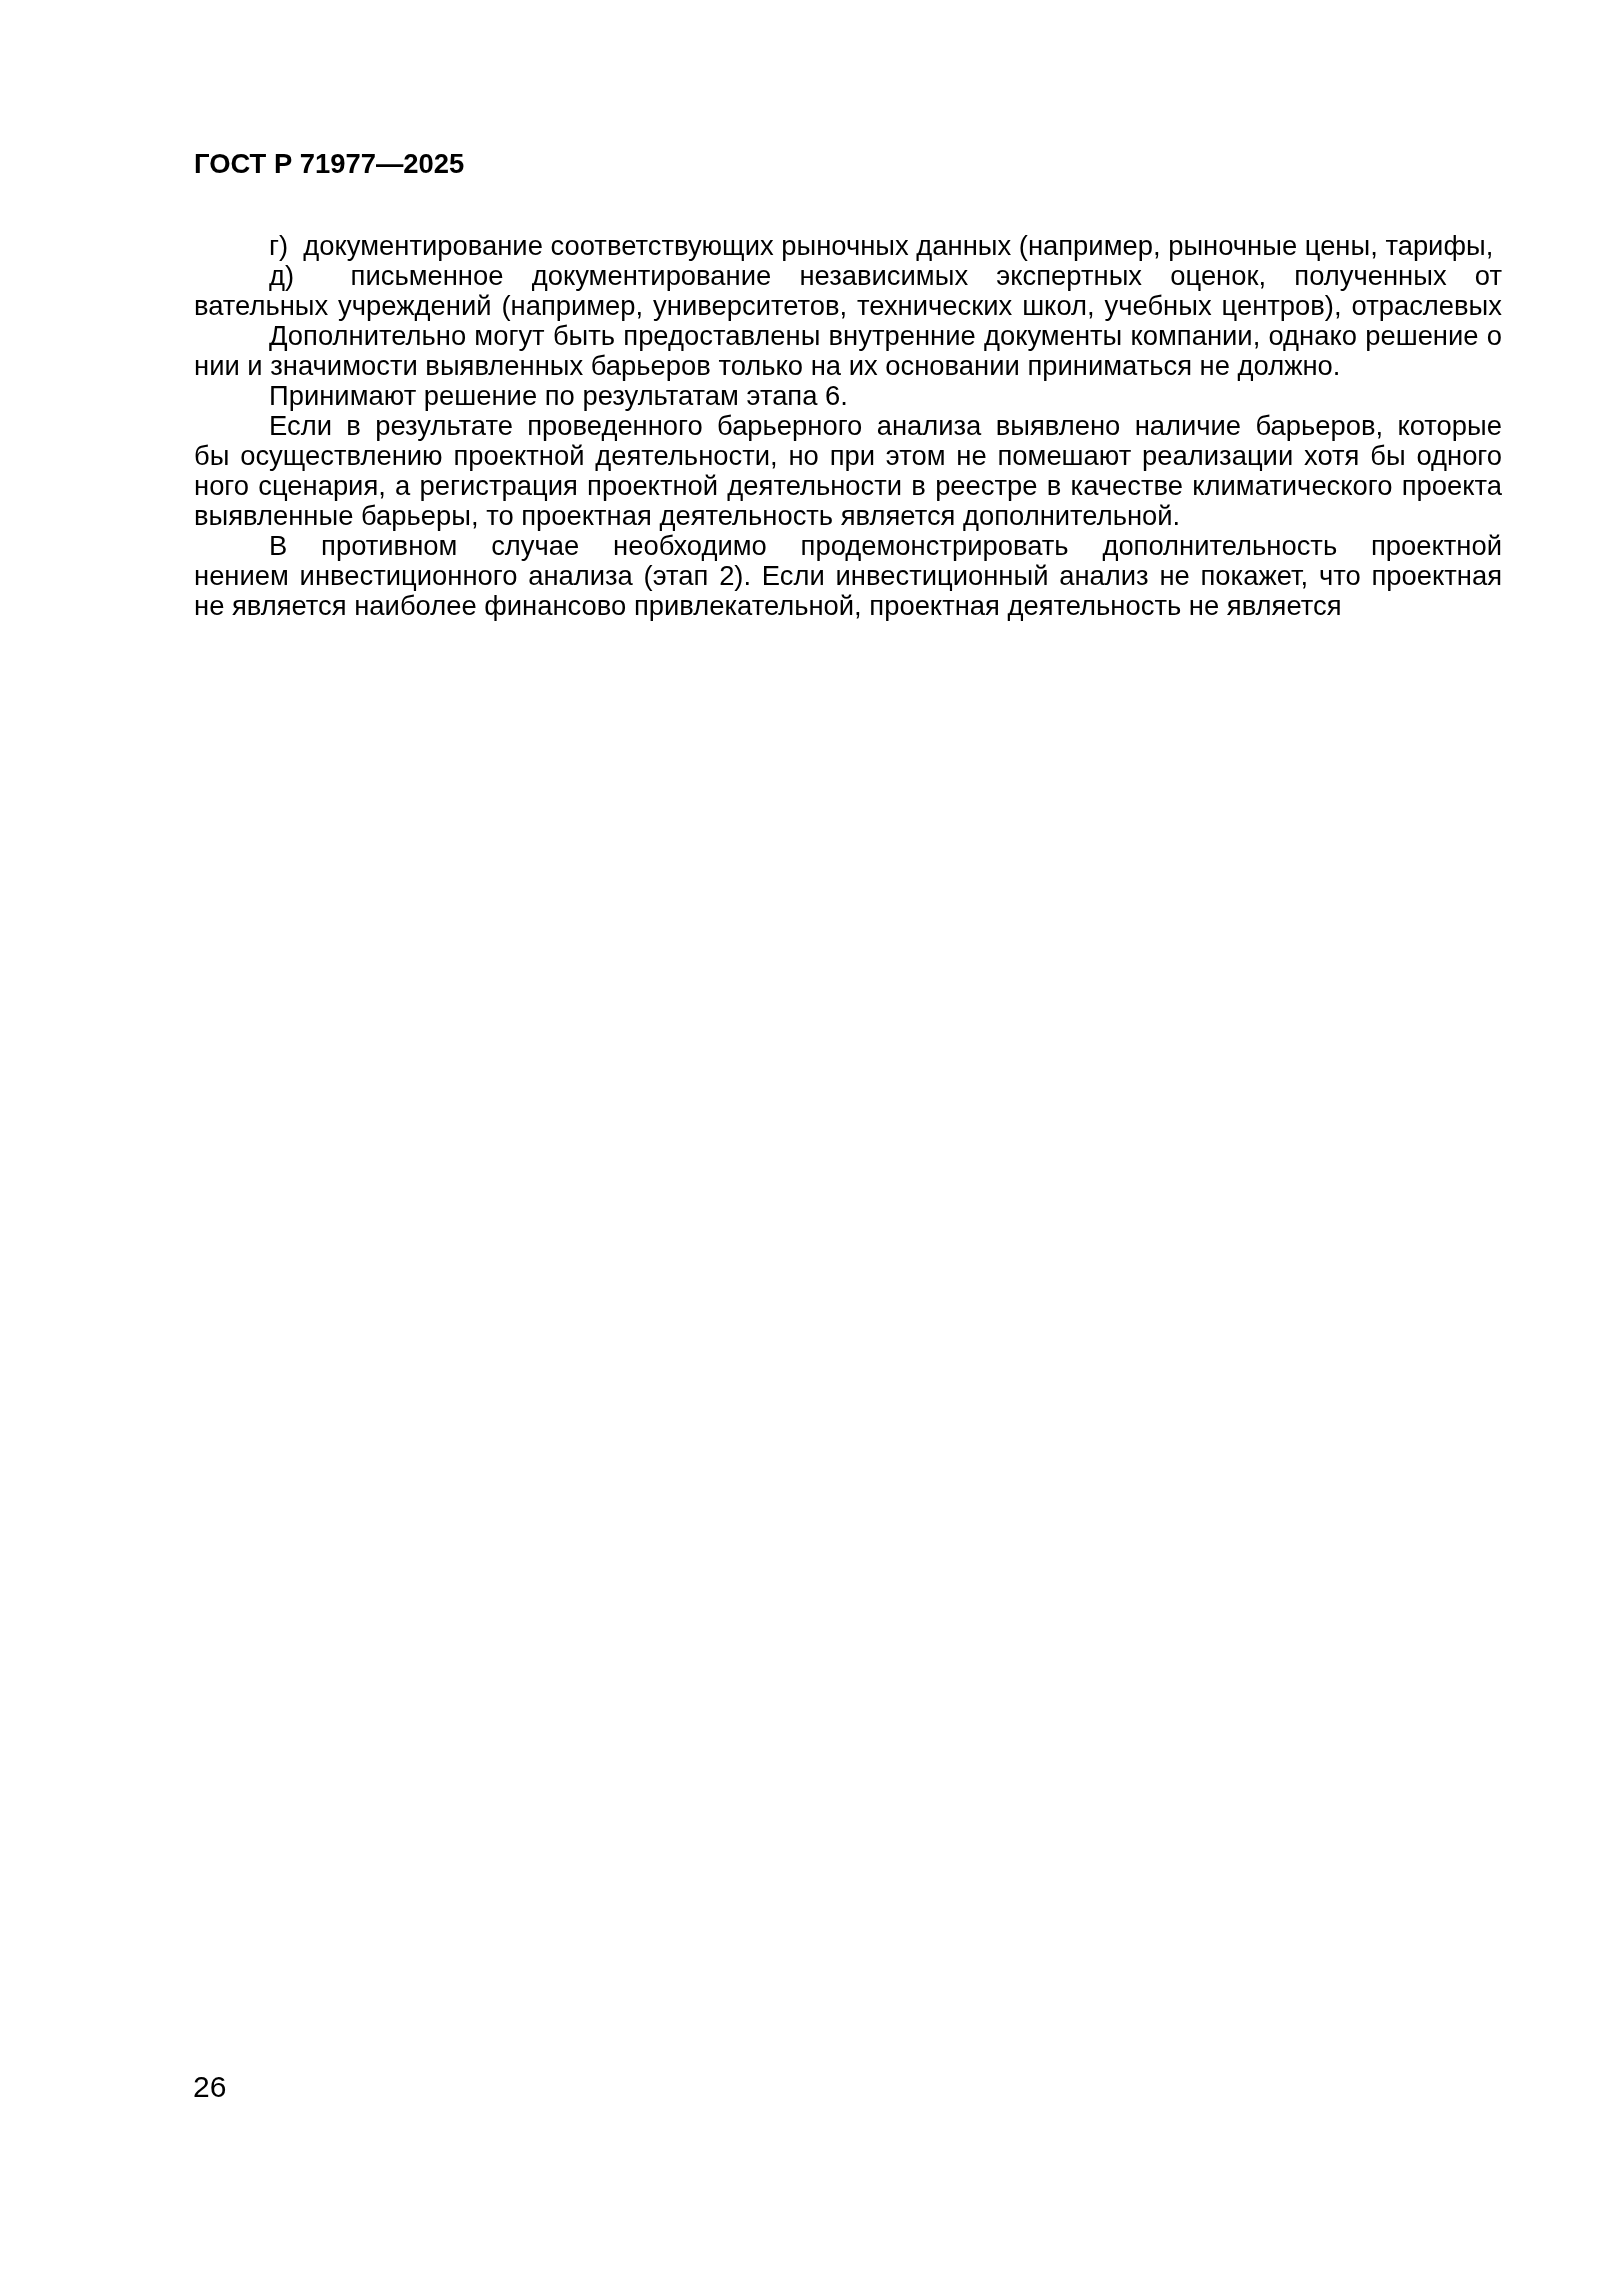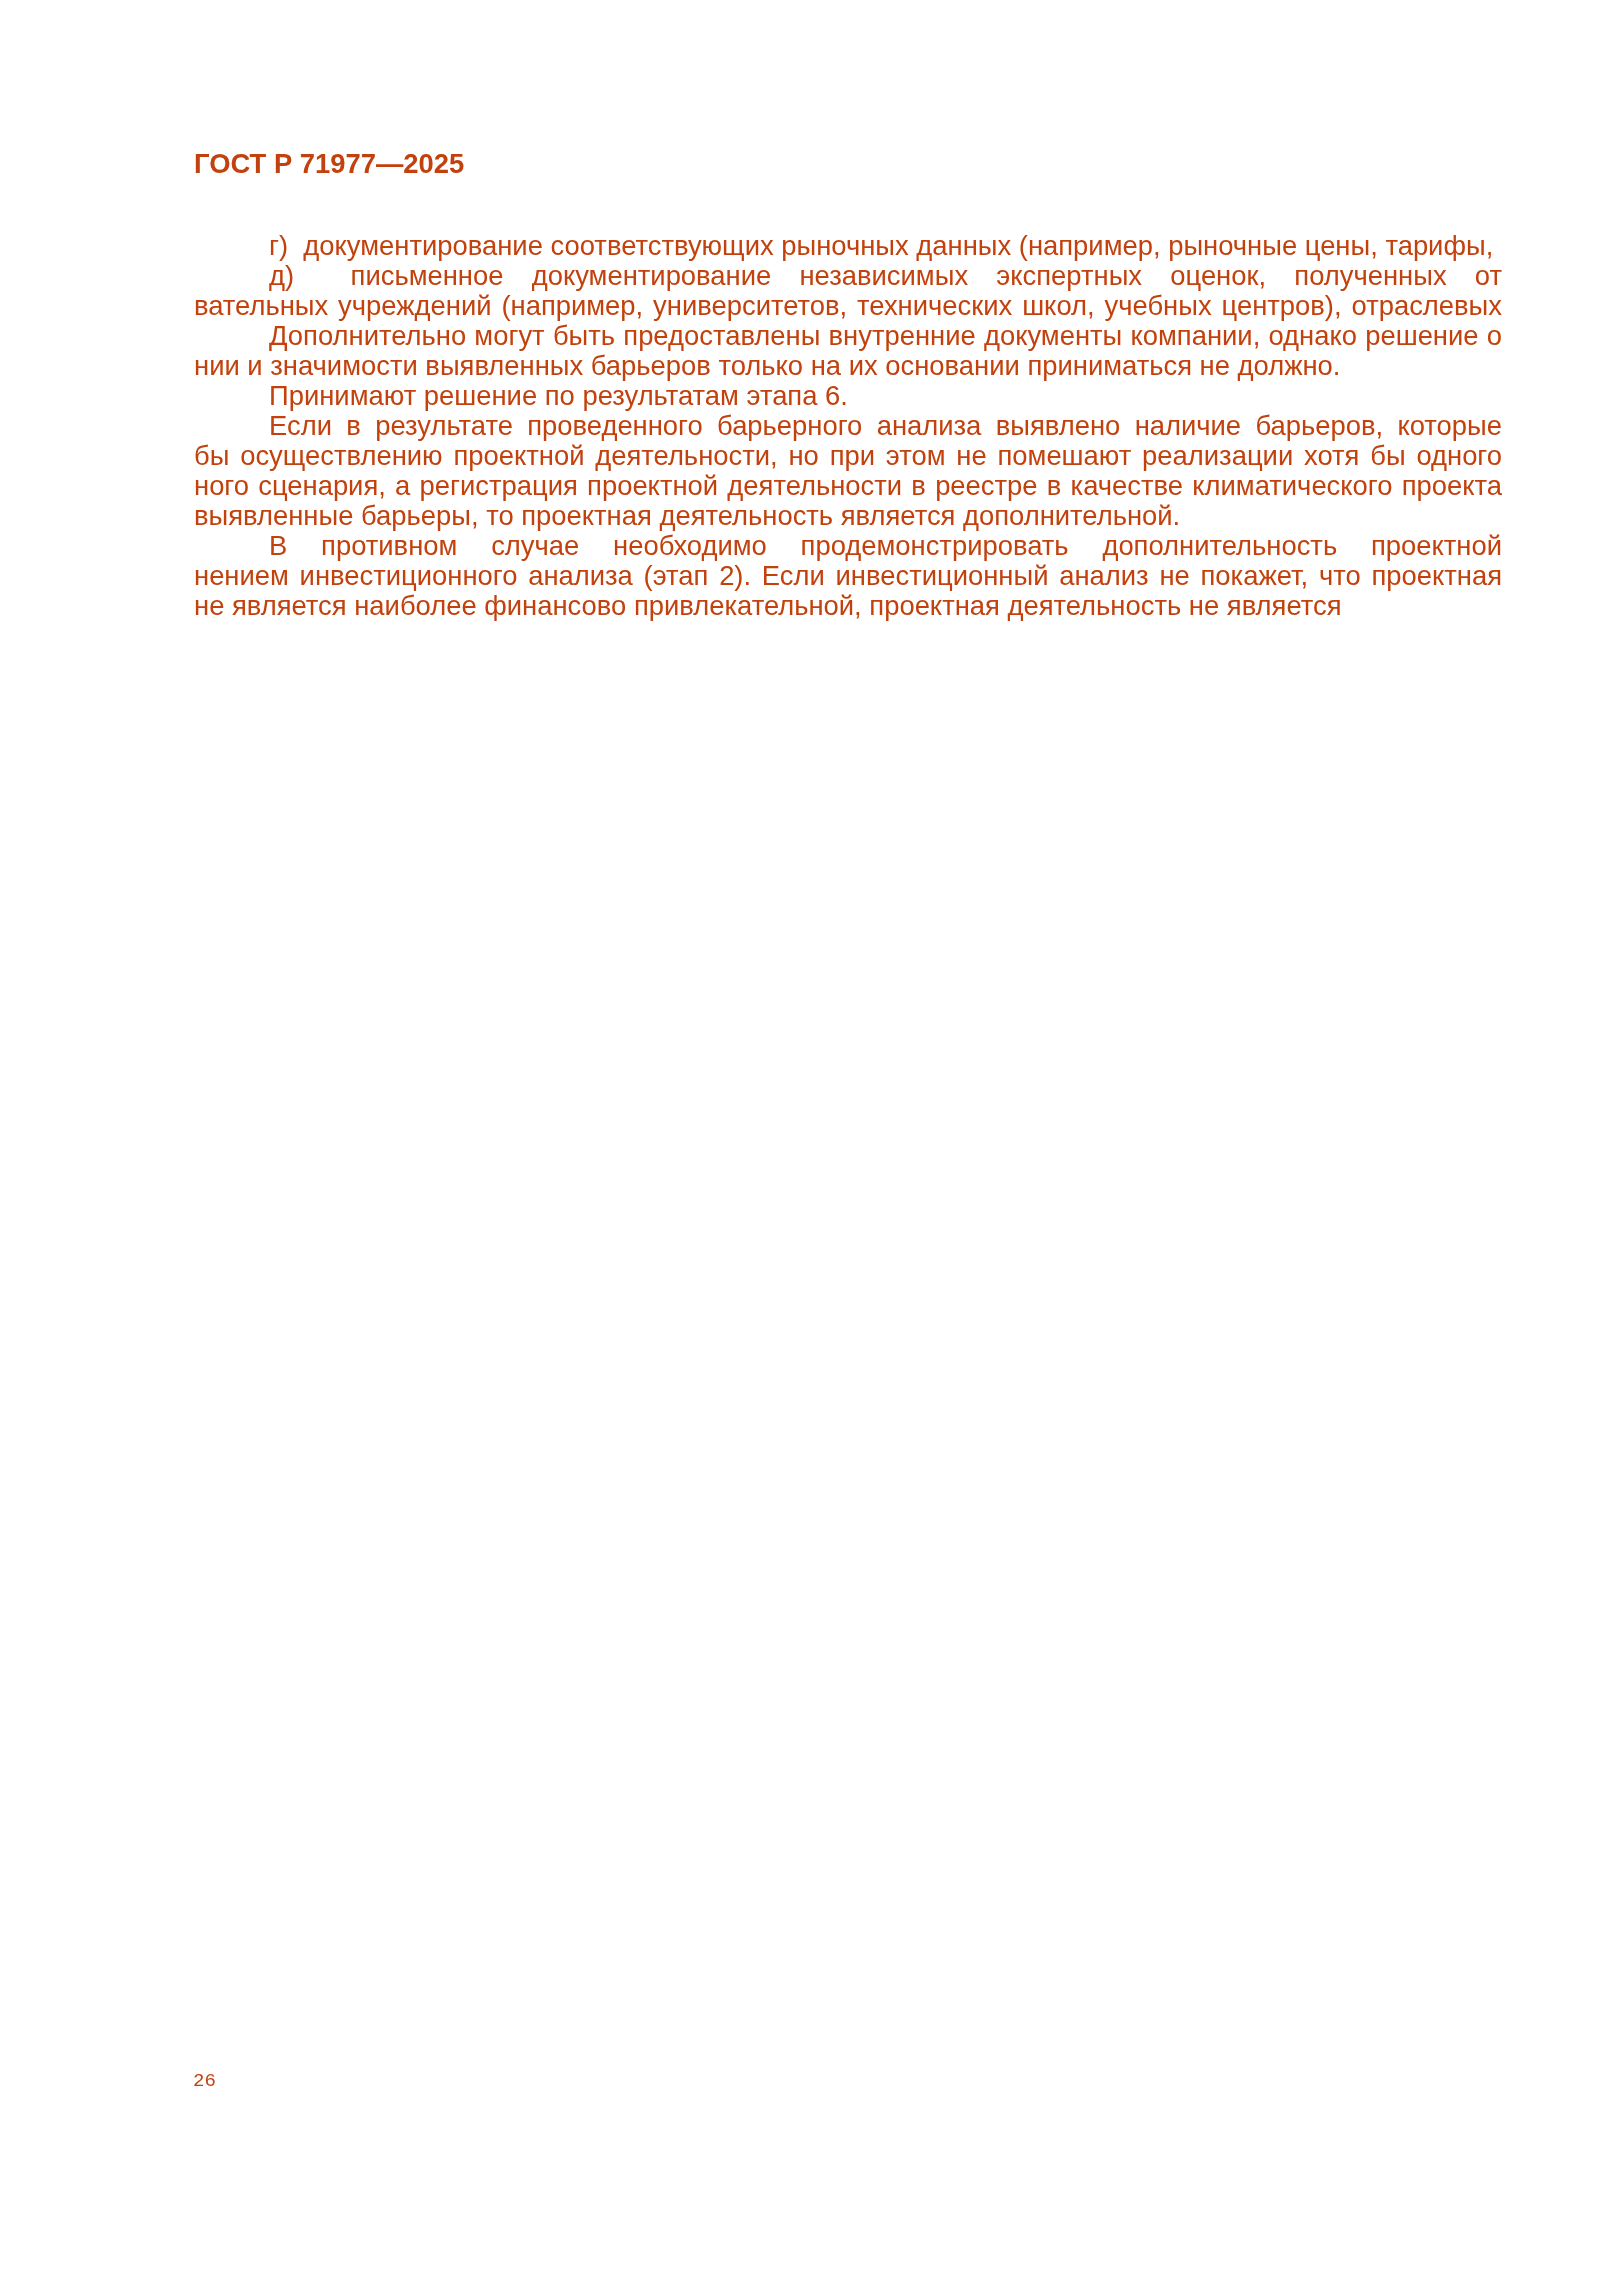--- a/index.html
+++ b/index.html
@@ -7,21 +7,21 @@
     padding: 0;
     background: #e8e8e8;
   }
   .page {
     position: relative;
     width: 1621px;
     height: 2293px;
     margin: 0 auto;
     background: #ffffff;
     font-family: "Liberation Sans", sans-serif;
-    color: #c2410c;
+    color: #000000;
     overflow: hidden;
   }
   .doc-header {
     position: absolute;
     left: 194px;
     top: 148px;
     font-size: 27.4px;
     font-weight: bold;
     white-space: nowrap;
   }
@@ -43,22 +43,21 @@
     padding-left: 75px;
   }
   .ln.last {
     text-align: left;
     text-align-last: left;
   }
   .page-number {
     position: absolute;
     left: 193px;
     top: 2070px;
-    font-size: 19px;
-    font-family: Liberation Mono, monospace;
+    font-size: 30px;
   }
 </style>
 </head>
 <body>
 
 <div class="page">
 
   <div class="doc-header">ГОСТ Р 71977—2025</div>
 
   <div class="body-text">

